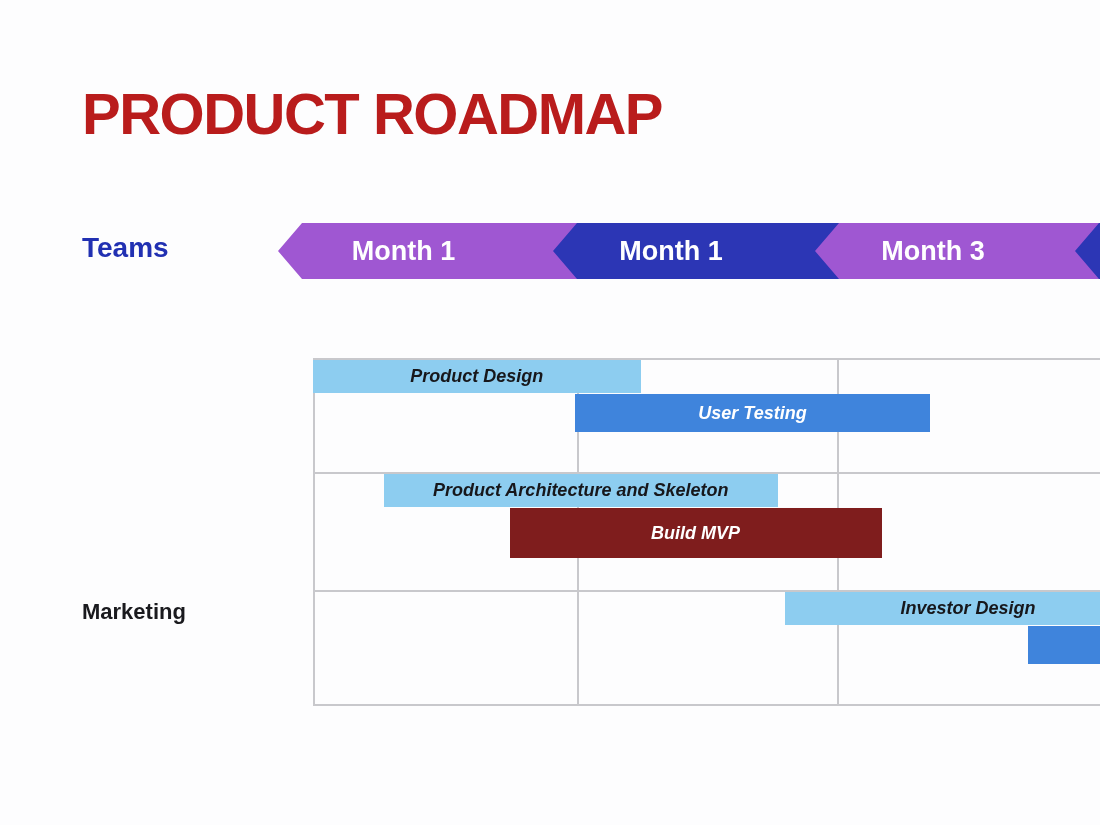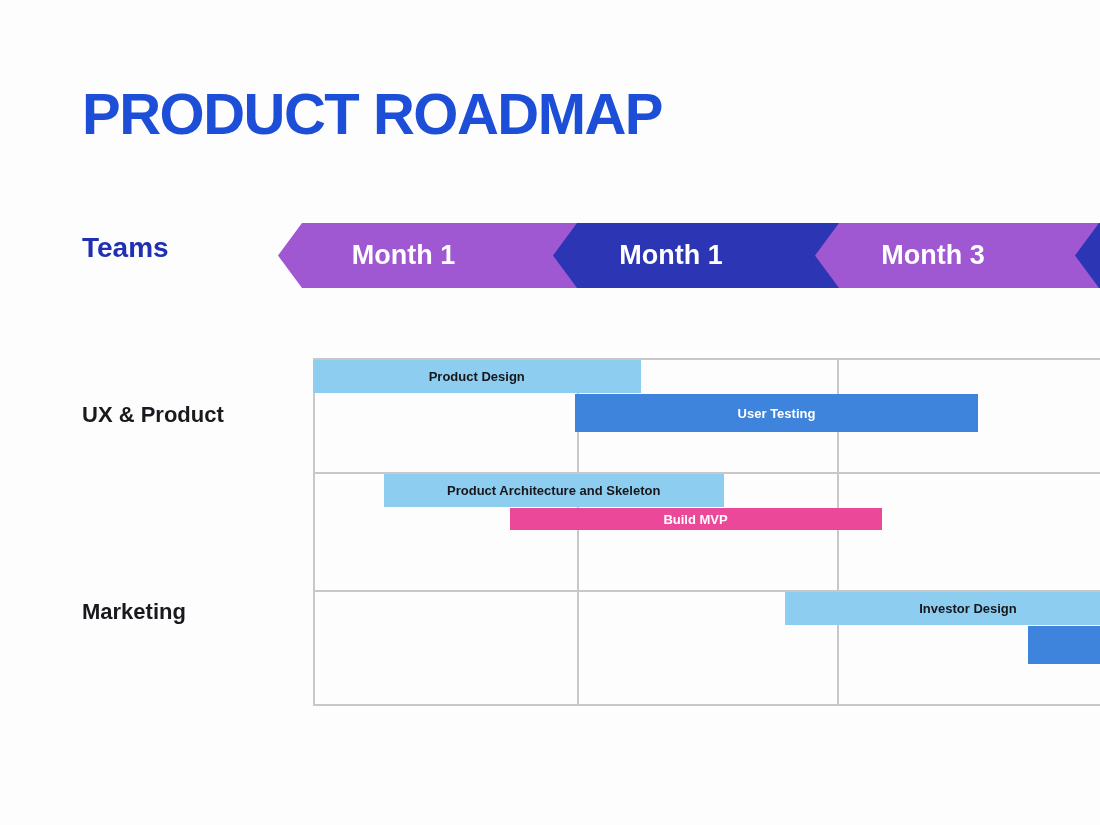--- a/index.html
+++ b/index.html
@@ -10,21 +10,21 @@
   .page-title{
     position:absolute;left:82px;top:84px;margin:0;
     font-size:58px;font-weight:800;letter-spacing:-1.5px;line-height:1.05;
     white-space:nowrap;
   }
   .teams-label{
     position:absolute;left:82px;top:248px;transform:translateY(-50%);
     font-size:28px;font-weight:700;
   }
   .chevron{
-    position:absolute;top:223px;height:65px;
+    position:absolute;top:223px;height:56px;
     display:flex;align-items:center;justify-content:center;
     clip-path:polygon(0 50%, 24px 0%, 100% 0%, calc(100% - 24px) 50%, 100% 100%, 24px 100%);
   }
   .chevron .month-label{
     color:#ffffff;font-size:27px;font-weight:700;white-space:nowrap;
     padding-right:72px;
   }
   .grid{
     position:absolute;left:313px;top:358px;width:787px;height:348px;
     border-top:2px solid #c8c8cc;border-left:2px solid #c8c8cc;border-bottom:2px solid #c8c8cc;
@@ -33,30 +33,30 @@
   .vline{position:absolute;top:0;bottom:0;width:2px;background:#c8c8cc;}
   .hline{position:absolute;left:0;right:0;height:2px;background:#c8c8cc;}
   .team-label{
     position:absolute;left:82px;width:170px;transform:translateY(-50%);
     font-size:22px;font-weight:700;line-height:28px;color:#1a1a1e;
   }
   .bar{
     position:absolute;display:flex;align-items:center;justify-content:center;
     box-sizing:border-box;
   }
-  .bar .task-label{font-size:13px;font-weight:700;white-space:nowrap;}
+  .bar .task-label{font-size:18px;font-weight:700;white-space:nowrap;font-style:italic;}
   .bar-light .task-label{color:#17171b;}
   .bar-medium .task-label{color:#ffffff;}
 </style>
 </head>
 <body>
 
 <div class="canvas">
 
-  <h1 class="page-title" style="color: #1d4ed8;">PRODUCT ROADMAP</h1>
+  <h1 class="page-title" style="color: #b91c1c;">PRODUCT ROADMAP</h1>
 
   <div class="teams-label" style="color: rgb(33, 48, 178);">Teams</div>
 
   <div class="chevron" style="left: 278px; width: 323px; z-index: 2; background: rgb(159, 87, 210);">
     <span class="month-label">Month 1</span>
   </div>
   <div class="chevron" style="left: 553px; width: 308px; z-index: 3; background: rgb(44, 54, 181);">
     <span class="month-label">Month 1</span>
   </div>
   <div class="chevron" style="left: 815px; width: 308px; z-index: 4; background: rgb(159, 87, 210);">
@@ -66,33 +66,32 @@
     <span class="month-label"></span>
   </div>
 
   <div class="grid">
     <div class="vline" style="left:262px;"></div>
     <div class="vline" style="left:522px;"></div>
     <div class="hline" style="top:112px;"></div>
     <div class="hline" style="top:230px;"></div>
   </div>
 
-  <div class="team-label" style="top: 415px;">UX &amp; Product</div>
   <div class="team-label" style="top: 612px;">Marketing</div>
 
   <div class="bar bar-light" style="left: 313px; width: 327.5px; top: 360px; height: 33px; background: rgb(141, 205, 240); z-index: 6;">
     <span class="task-label">Product Design</span>
   </div>
-  <div class="bar bar-medium" style="left: 575px; width: 403px; top: 394px; height: 38px; background: rgb(63, 132, 220); z-index: 6;">
+  <div class="bar bar-medium" style="left: 575px; width: 355px; top: 394px; height: 38px; background: rgb(63, 132, 220); z-index: 6;">
     <span class="task-label">User Testing</span>
   </div>
-  <div class="bar bar-light" style="left: 383.74px; width: 340px; top: 474px; height: 33px; background: rgb(141, 205, 240); z-index: 6;">
+  <div class="bar bar-light" style="left: 383.74px; width: 394px; top: 474px; height: 33px; background: rgb(141, 205, 240); z-index: 6;">
     <span class="task-label">Product Architecture and Skeleton</span>
   </div>
-  <div class="bar bar-medium" style="left: 509.5px; width: 372.04px; top: 508px; height: 22px; background: #ec4899; z-index: 6;">
+  <div class="bar bar-medium" style="left: 509.5px; width: 372.04px; top: 508px; height: 50px; background: #7f1d1d; z-index: 6;">
     <span class="task-label">Build MVP</span>
   </div>
   <div class="bar bar-light" style="left: 784.6px; width: 366.8px; top: 592px; height: 33px; background: rgb(141, 205, 240); z-index: 6;">
     <span class="task-label">Investor Design</span>
   </div>
   <div class="bar bar-medium" style="left: 1028.26px; width: 149.34px; top: 626px; height: 38px; background: rgb(63, 132, 220); z-index: 6;">
     <span class="task-label"></span>
   </div>
 
 </div>

